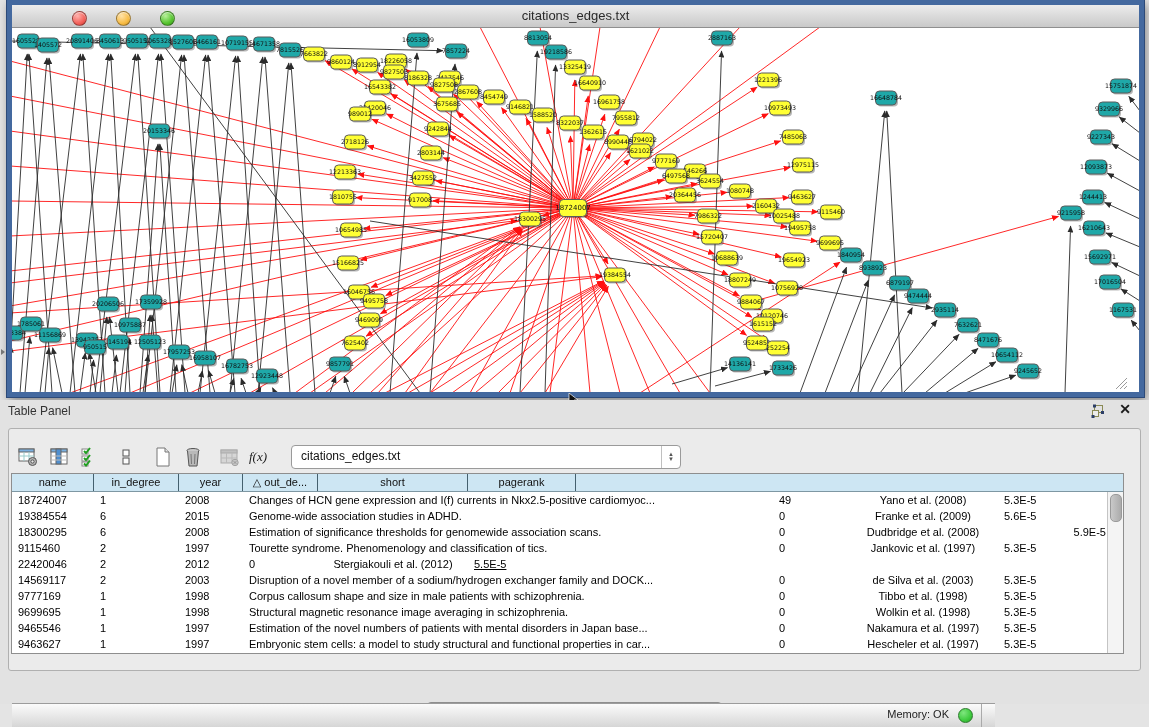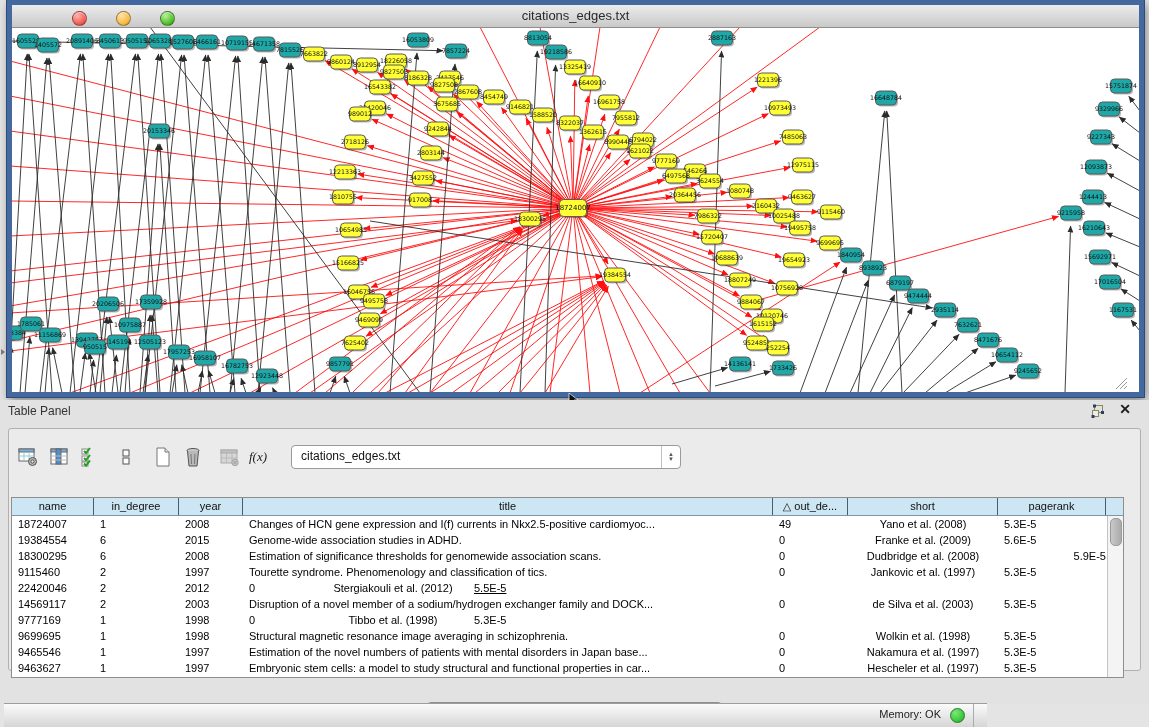--- a/index.html
+++ b/index.html
@@ -32,39 +32,39 @@
   #toolbar{position:absolute;left:6px;top:14px;height:28px;display:flex;align-items:center;}
   .tbicon{width:26px;height:26px;display:flex;align-items:center;justify-content:center;margin-right:5px;}
   .tbicon.sep{margin-right:10px;}
   #combo{position:absolute;left:282px;top:16px;width:388px;height:22px;background:#fff;
     border:1px solid #9a9a9a;border-radius:4px;font-size:12px;color:#111;}
   #combo .val{position:absolute;left:9px;top:3px;}
   #combo .step{position:absolute;right:0;top:0;width:18px;height:22px;border-left:1px solid #c0c0c0;
     display:flex;flex-direction:column;align-items:center;justify-content:center;color:#555;}
   #combo .step span{font-size:6px;line-height:5px;}
   
-  #tbl{position:absolute;left:2px;top:68px;width:1111px;height:179px;border:1px solid #8e8e8e;background:#fff;}
+  #tbl{position:absolute;left:2px;top:44px;width:1111px;height:179px;border:1px solid #8e8e8e;background:#fff;}
   #tbl .hdr{display:flex;height:17px;background:#cde6f3;border-bottom:1px solid #7e97a3;}
   #tbl .hdr .hc{font-size:11px;color:#111;text-align:center;line-height:17px;
     border-right:1px solid #44606e;box-sizing:border-box;overflow:hidden;white-space:nowrap;}
   #tbl .rows{position:absolute;left:0;top:18px;right:15px;bottom:0;overflow:hidden;}
   #tbl .tr{display:flex;height:16px;line-height:16px;font-size:11px;color:#000;white-space:nowrap;}
   #tbl .td{box-sizing:border-box;padding-left:6px;overflow:hidden;}
   #tbl .td.c{text-align:center;padding-left:0;}
   #vscroll{position:absolute;right:0;top:18px;width:15px;bottom:0;background:#f4f4f4;border-left:1px solid #c4c4c4;}
   #vthumb{position:absolute;left:2px;top:2px;width:10px;height:26px;border-radius:5px;
     background:linear-gradient(90deg,#c9c9c9,#ababab);border:1px solid #9a9a9a;}
   
   #tabs{position:absolute;left:0;right:0;top:273px;display:flex;justify-content:center;}
   #tabs .seg{display:flex;border:1px solid #8e8e8e;border-radius:5px;overflow:hidden;background:#fdfdfd;}
   #tabs .tab{font-size:12px;padding:3px 16px;color:#111;border-right:1px solid #b5b5b5;cursor:default;}
   #tabs .tab:last-child{border-right:none;}
   #tabs .tab.sel{background:linear-gradient(#8d8d8d,#6e6e6e);color:#efefef;}
   
-  #statusbar{position:absolute;left:4px;bottom:0;width:983px;height:23px;
+  #statusbar{position:absolute;left:12px;bottom:0;width:983px;height:23px;
     background:linear-gradient(#fbfbfb,#d6d6d6);border-top:1px solid #9c9c9c;}
   #statusbar .mem{position:absolute;right:46px;top:4px;font-size:11px;color:#222;}
   #statusbar .dot{position:absolute;right:22px;top:4px;width:13px;height:13px;border-radius:50%;
     background:radial-gradient(circle at 35% 30%,#7fe67f,#3ecb3e 60%,#2d9a2d);border:1px solid #2a7a2a;}
   #statusbar .vr{position:absolute;right:13px;top:0;bottom:0;width:1px;background:#aaa;}
   
   #cursor{position:absolute;left:568px;top:393px;pointer-events:none;}
 </style>
 </head>
 <body>
@@ -992,21 +992,20 @@
           <span>▲</span>
           <span>▼</span>
         </span>
     </div>
 
     <div id="tbl">
       <div class="hdr">
           <div class="hc" style="width: 82px;">name</div>
           <div class="hc" style="width: 85px;">in_degree</div>
           <div class="hc" style="width: 64px;">year</div>
-          <div class="hc" style="width: 530px;">title</div>
           <div class="hc" style="width: 75px;">△ out_de...</div>
           <div class="hc" style="width: 150px;">short</div>
           <div class="hc" style="width: 108px;">pagerank</div>
         </div>
       <div class="rows">
           <div class="tr">
             <div class="td" style="width: 82px;">18724007</div>
             <div class="td" style="width: 85px;">1</div>
             <div class="td" style="width: 64px;">2008</div>
             <div class="td" style="width: 530px;">Changes of HCN gene expression and I(f) currents in Nkx2.5-positive cardiomyoc...</div>
@@ -1055,20 +1054,21 @@
             <div class="td" style="width: 64px;">2003</div>
             <div class="td" style="width: 530px;">Disruption of a novel member of a sodium/hydrogen exchanger family and DOCK...</div>
             <div class="td" style="width: 75px;">0</div>
             <div class="td c" style="width: 150px;">de Silva et al. (2003)</div>
             <div class="td" style="width: 108px;">5.3E-5</div>
           </div>
           <div class="tr">
             <div class="td" style="width: 82px;">9777169</div>
             <div class="td" style="width: 85px;">1</div>
             <div class="td" style="width: 64px;">1998</div>
+            <div class="td" style="width: 530px;">Corpus callosum shape and size in male patients with schizophrenia.</div>
             <div class="td" style="width: 75px;">0</div>
             <div class="td c" style="width: 150px;">Tibbo et al. (1998)</div>
             <div class="td" style="width: 108px;">5.3E-5</div>
           </div>
           <div class="tr">
             <div class="td" style="width: 82px;">9699695</div>
             <div class="td" style="width: 85px;">1</div>
             <div class="td" style="width: 64px;">1998</div>
             <div class="td" style="width: 530px;">Structural magnetic resonance image averaging in schizophrenia.</div>
             <div class="td" style="width: 75px;">0</div>

